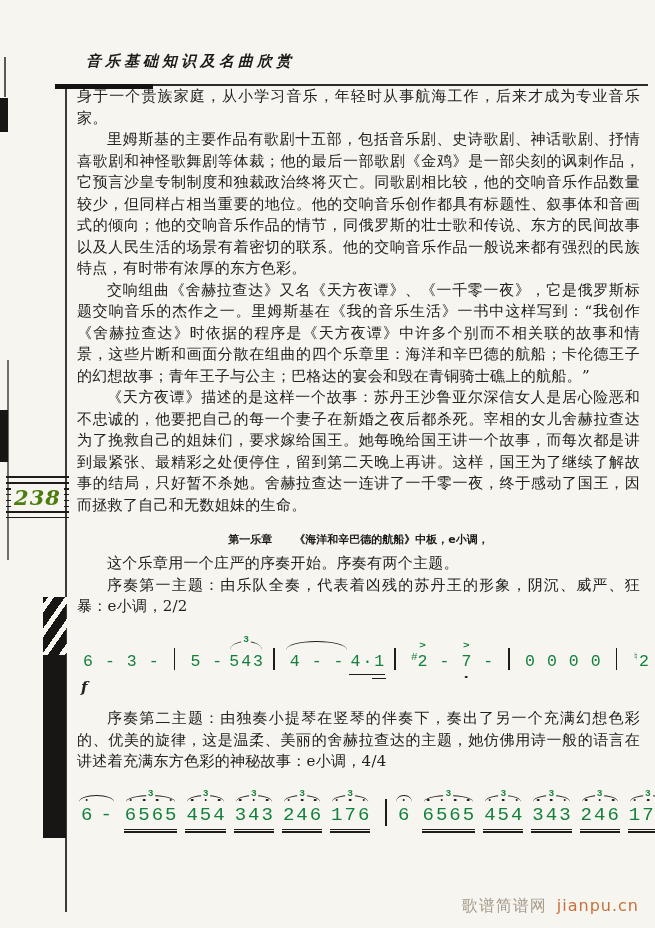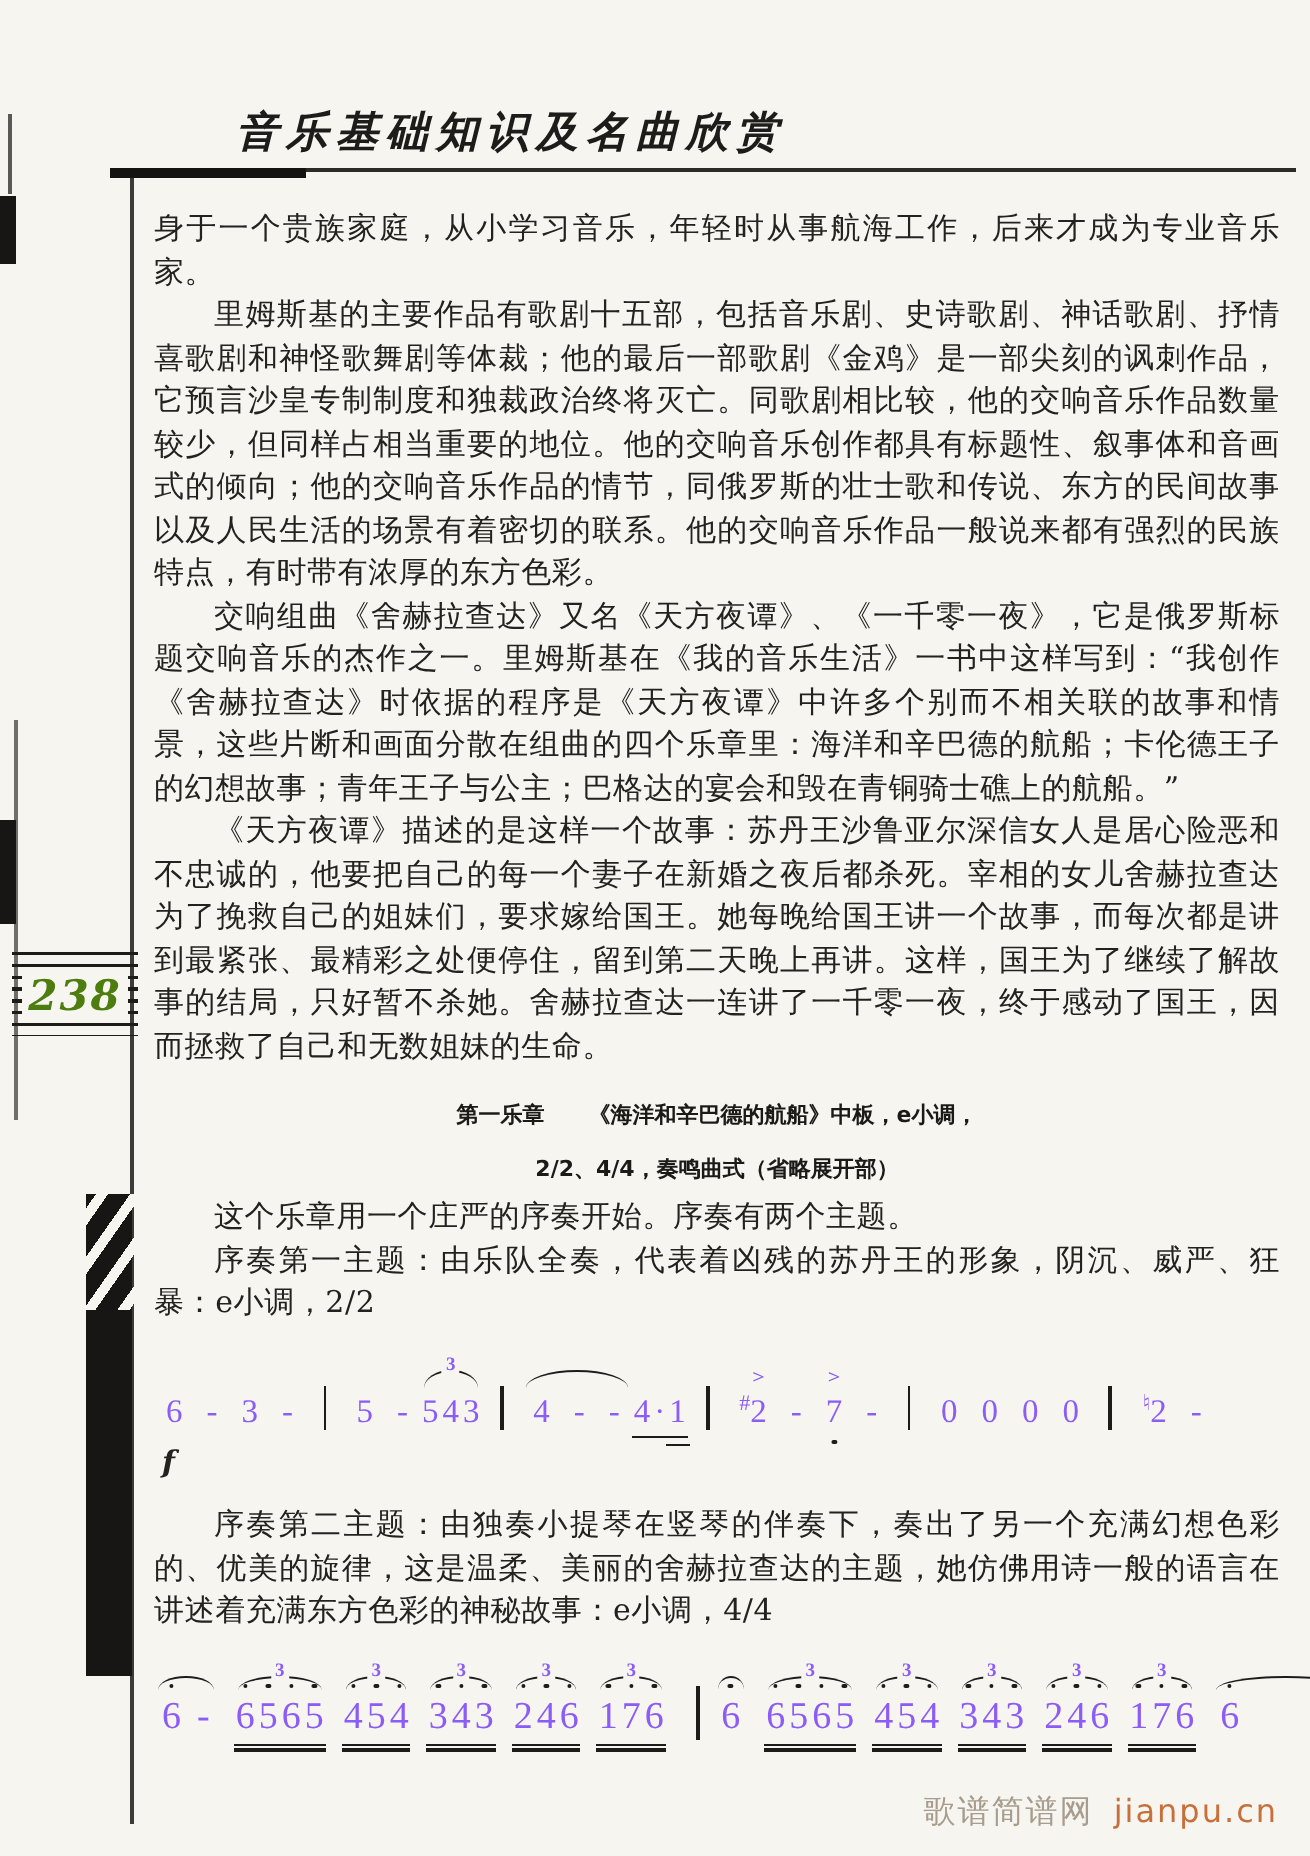--- a/index.html
+++ b/index.html
@@ -18,51 +18,51 @@
   .a-block-mid{left:0;top:410px;width:8px;height:52px;}
   .a-bigbar{left:43px;top:597px;width:23px;height:241px;}
   .a-bigbar::before{
     content:"";position:absolute;left:-6px;top:0;right:-2px;height:58px;
     background:repeating-linear-gradient(125deg,transparent 0 9px,#f6f5f0 9px 14px);
   }
   
   .book-title{
     position:absolute;left:86px;top:52px;
     font-family:"DejaVu Serif","Liberation Serif",serif;
-    font-weight:bold;font-style:italic;font-size:21px;letter-spacing:4px;color:#1d1c1a;margin-left:32px;
+    font-weight:bold;font-style:italic;font-size:15px;letter-spacing:4px;color:#1d1c1a;
   }
   .header-rule{position:absolute;left:55px;top:84px;width:593px;height:1.5px;background:#2c2b28;}
   .header-rule-thick{position:absolute;left:0;top:0;width:98px;height:5px;background:#141311;}
   
   .page-badge{
     position:absolute;left:6px;top:476px;width:63px;height:42px;
     background:repeating-linear-gradient(to bottom,#1d1c19 0 1.7px,transparent 1.7px 5.9px);
     display:flex;align-items:center;justify-content:center;
   }
   .page-badge span{
     font-style:italic;font-weight:bold;font-size:21px;letter-spacing:1px;
     background:#f6f5f0;padding:0 3px;line-height:1;color:#4d7c0f;
   }
   
-  .content{position:absolute;left:77px;top:104px;width:563px;}
+  .content{position:absolute;left:77px;top:86px;width:563px;}
   .para{
     font-size:15px;line-height:21.5px;text-align:justify;margin:0;
     text-indent:2em;letter-spacing:.3px;
   }
   .para.noindent{text-indent:0;}
   .movement-heading{
     margin-top:10px;text-align:center;font-weight:bold;
     font-family:"DejaVu Sans","Liberation Sans",sans-serif;
     font-size:11px;line-height:27px;color:#1b1a17;
   }
   
   .notation{
     margin-top:16px;white-space:nowrap;
-    font-family:Liberation Serif, serif;
-    font-size:16.5px;color:#8b5cf6;padding-top:14px;
+    font-family:Liberation Mono, monospace;
+    font-size:16.5px;color:#15803d;padding-top:14px;
   }
   .notation.n2{font-size:19px;margin-top:12px;}
   .grp{position:relative;display:inline-block;vertical-align:baseline;}
   .notes{position:relative;display:inline-block;}
   .tok{display:inline-block;margin:0 6px;}
   .n2 .tok{margin:0 4px;}
   .cluster .tok{margin:0 1px;}
   .n2 .grp{margin-right:8px;}
   .glyph{position:relative;display:inline-block;line-height:1.25;}
   .accidental{font-size:11px;display:inline-block;transform:translateY(-6px);margin-right:0px;}
@@ -118,21 +118,20 @@
 </div>
 
 <div class="content">
   <p class="para noindent">身于一个贵族家庭，从小学习音乐，年轻时从事航海工作，后来才成为专业音乐家。</p>
   <p class="para">里姆斯基的主要作品有歌剧十五部，包括音乐剧、史诗歌剧、神话歌剧、抒情喜歌剧和神怪歌舞剧等体裁；他的最后一部歌剧《金鸡》是一部尖刻的讽刺作品，它预言沙皇专制制度和独裁政治终将灭亡。同歌剧相比较，他的交响音乐作品数量较少，但同样占相当重要的地位。他的交响音乐创作都具有标题性、叙事体和音画式的倾向；他的交响音乐作品的情节，同俄罗斯的壮士歌和传说、东方的民间故事以及人民生活的场景有着密切的联系。他的交响音乐作品一般说来都有强烈的民族特点，有时带有浓厚的东方色彩。</p>
   <p class="para">交响组曲《舍赫拉查达》又名《天方夜谭》、《一千零一夜》，它是俄罗斯标题交响音乐的杰作之一。里姆斯基在《我的音乐生活》一书中这样写到：“我创作《舍赫拉查达》时依据的程序是《天方夜谭》中许多个别而不相关联的故事和情景，这些片断和画面分散在组曲的四个乐章里：海洋和辛巴德的航船；卡伦德王子的幻想故事；青年王子与公主；巴格达的宴会和毁在青铜骑士礁上的航船。”</p>
   <p class="para">《天方夜谭》描述的是这样一个故事：苏丹王沙鲁亚尔深信女人是居心险恶和不忠诚的，他要把自己的每一个妻子在新婚之夜后都杀死。宰相的女儿舍赫拉查达为了挽救自己的姐妹们，要求嫁给国王。她每晚给国王讲一个故事，而每次都是讲到最紧张、最精彩之处便停住，留到第二天晚上再讲。这样，国王为了继续了解故事的结局，只好暂不杀她。舍赫拉查达一连讲了一千零一夜，终于感动了国王，因而拯救了自己和无数姐妹的生命。</p>
 
   <div class="movement-heading">
     <div>第一乐章　　《海洋和辛巴德的航船》中板，e小调，</div>
-    <div>2/2、4/4，奏鸣曲式（省略展开部）</div>
   </div>
 
   <p class="para" style="margin-top:0">这个乐章用一个庄严的序奏开始。序奏有两个主题。</p>
   <p class="para">序奏第一主题：由乐队全奏，代表着凶残的苏丹王的形象，阴沉、威严、狂暴：e小调，2/2</p>
 
   <div class="notation n1"><span class="grp"><span class="notes"><span class="tok"><span class="glyph">6</span></span><span class="tok"><span class="glyph">-</span></span><span class="tok"><span class="glyph">3</span></span><span class="tok"><span class="glyph">-</span></span></span></span><span class="bar"></span><span class="grp"><span class="notes"><span class="tok"><span class="glyph">5</span></span><span class="tok"><span class="glyph">-</span></span></span></span><span class="grp cluster arc" data-n="3"><span class="notes"><span class="tok"><span class="glyph">5</span></span><span class="tok"><span class="glyph">4</span></span><span class="tok"><span class="glyph">3</span></span></span></span><span class="bar"></span><span class="grp arc"><span class="notes"><span class="tok"><span class="glyph">4</span></span><span class="tok"><span class="glyph">-</span></span><span class="tok"><span class="glyph">-</span></span></span></span><span class="grp cluster"><span class="notes u1"><span class="tok"><span class="glyph">4</span></span><span class="tok"><span class="glyph">·</span></span><span class="tok"><span class="glyph u2t">1</span></span></span></span><span class="bar"></span><span class="grp"><span class="notes"><span class="tok"><span class="accidental">#</span><span class="glyph am">2</span></span><span class="tok"><span class="glyph">-</span></span><span class="tok"><span class="glyph db am">7</span></span><span class="tok"><span class="glyph">-</span></span></span></span><span class="bar"></span><span class="grp"><span class="notes"><span class="tok"><span class="glyph">0</span></span><span class="tok"><span class="glyph">0</span></span><span class="tok"><span class="glyph">0</span></span><span class="tok"><span class="glyph">0</span></span></span></span><span class="bar"></span><span class="grp"><span class="notes"><span class="tok"><span class="accidental">♮</span><span class="glyph">2</span></span><span class="tok"><span class="glyph">-</span></span></span></span></div>
   <div class="dyn">f</div>
 
   <p class="para" style="margin-top:12px">序奏第二主题：由独奏小提琴在竖琴的伴奏下，奏出了另一个充满幻想色彩的、优美的旋律，这是温柔、美丽的舍赫拉查达的主题，她仿佛用诗一般的语言在讲述着充满东方色彩的神秘故事：e小调，4/4</p>
 

